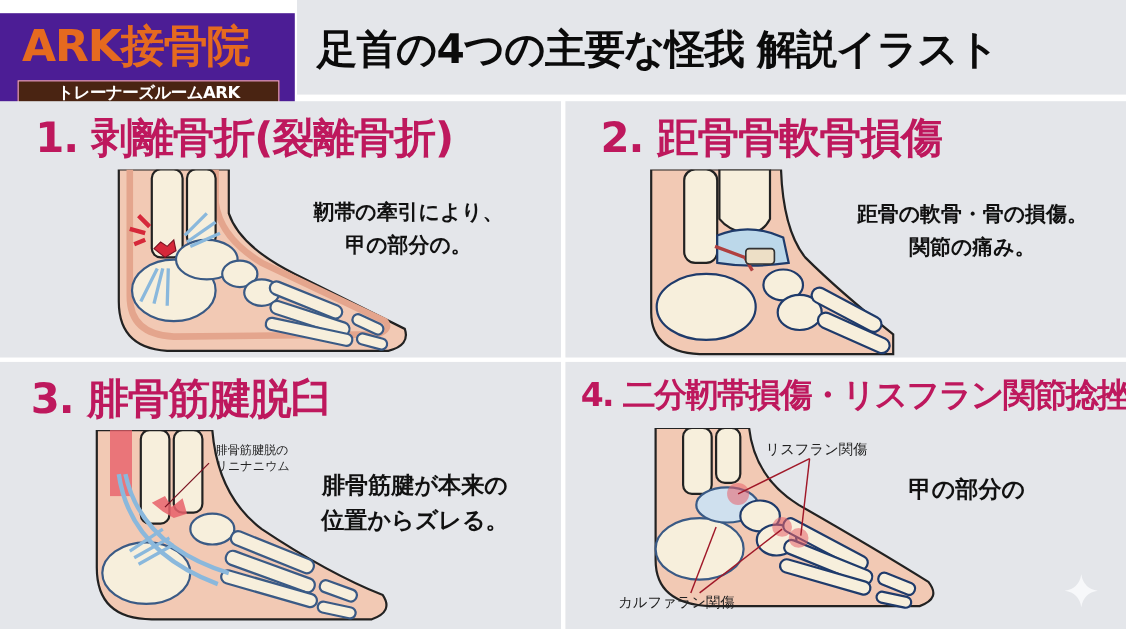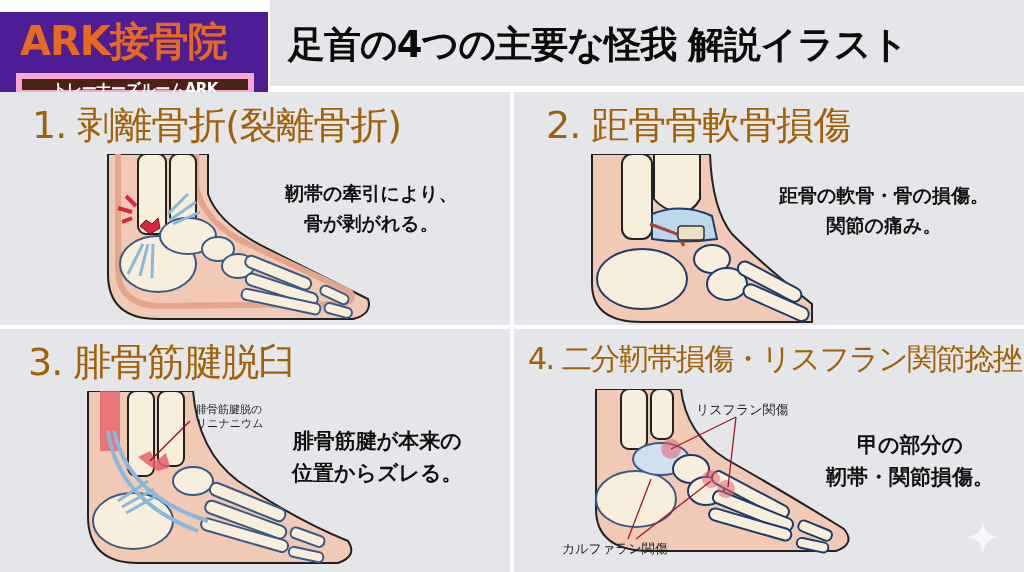--- a/index.html
+++ b/index.html
@@ -1,32 +1,32 @@
 <!DOCTYPE html>
 <html><head>
 <meta charset="utf-8">
 <style>
   * { box-sizing: border-box; margin: 0; padding: 0; }
   html, body { width: 1024px; height: 572px; overflow: hidden; background: #ffffff; }
   body { position: relative; font-family: "DejaVu Sans", "Liberation Sans", sans-serif; }
 
   .logo-box { position: absolute; left: 0; top: 0; width: 268px; height: 88px; background: #4c1d95; margin-top: 12px; }
   .logo-main { position: absolute; left: 20px; top: 2px; font-size: 40px; font-weight: bold; color: #e56a1f; letter-spacing: -1px; white-space: nowrap; }
-  .logo-sub { position: absolute; left: 16px; top: 61px; width: 238px; height: 23px; background: #4a2412; border: 6px solid #f9a8d4; color: #fff; font-size: 15px; font-weight: bold; line-height: 21px; text-align: center; letter-spacing: -0.5px; white-space: nowrap; }
+  .logo-sub { position: absolute; left: 16px; top: 61px; width: 238px; height: 23px; background: #4a2412; border: 1px solid #f9a8d4; color: #fff; font-size: 15px; font-weight: bold; line-height: 21px; text-align: center; letter-spacing: -0.5px; white-space: nowrap; }
 
   .title-box { position: absolute; left: 270px; top: 0; width: 883px; height: 86px; background: #e4e6ea; }
   .title-text { position: absolute; left: 18px; top: 20px; font-size: 37px; font-weight: bold; color: #0b0b0b; white-space: nowrap; letter-spacing: -1px; }
 
   .panel { position: absolute; background: #e4e6ea; overflow: hidden; }
   .p1 { left: 0; top: 92px; width: 510px; height: 233px; }
   .p2 { left: 514px; top: 92px; width: 510px; height: 233px; }
   .p3 { left: 0; top: 329px; width: 510px; height: 243px; }
   .p4 { left: 514px; top: 329px; width: 510px; height: 243px; padding-left: 24px; }
 
-  .panel-title { position: absolute; font-weight: normal; color: #a16207; white-space: nowrap; letter-spacing: -1px; }
+  .panel-title { position: absolute; font-weight: bold; color: #be185d; white-space: nowrap; letter-spacing: -1px; }
   .p1 .panel-title { left: 32px; top: 8px; font-size: 38px; }
   .p2 .panel-title { left: 32px; top: 8px; font-size: 38px; }
   .p3 .panel-title { left: 28px; top: 8px; font-size: 38px; }
   .p4 .panel-title { left: 14px; top: 10px; font-size: 30px; letter-spacing: -1.5px; }
 
   .desc { position: absolute; font-size: 19px; font-weight: bold; color: #111; line-height: 30px; white-space: nowrap; text-align: center; }
   .p1 .desc { left: 285px; top: 86px; }
   .p2 .desc { left: 265px; top: 88px; }
   .p3 .desc { left: 292px; top: 96px; font-size: 21px; line-height: 32px; }
   .p4 .desc { left: 312px; top: 100px; font-size: 21px; line-height: 32px; }
@@ -65,21 +65,21 @@
       <rect x="235" y="130" width="30" height="10" rx="5" transform="rotate(25 235 130)"></rect>
       <rect x="238" y="148" width="28" height="10" rx="5" transform="rotate(15 238 148)"></rect>
     </g>
     <path d="M55 90 L40 120 M60 90 L52 122 M65 90 L64 124" stroke="#8ab8dc" stroke-width="3"></path>
     <path d="M80 60 L100 40 M82 66 L108 48 M85 70 L112 58" stroke="#8ab8dc" stroke-width="3"></path>
     <path d="M52 72 L58 66 L64 70 L70 64 L72 74 L62 80 Z" fill="#d6283a" stroke="#7a1020" stroke-width="1"></path>
     <path d="M38 42 L48 52 M30 54 L44 58 M34 68 L44 64" stroke="#d6283a" stroke-width="4"></path>
   </svg>
   <div class="desc">
     <div>靭帯の牽引により、</div>
-    <div>骨が剥がれる。</div>
+    <div>甲の部分の。</div>
   </div>
 </div>
 
 <div class="panel p2">
   <div class="panel-title">2. 距骨骨軟骨損傷</div>
   <svg class="foot" style="left:68px;top:62px" width="240" height="170" viewBox="0 0 240 170">
     <path d="M10 0 L10 130 Q10 168 60 168 L230 168 L230 150 Q180 110 150 80 Q130 55 128 0 Z" fill="#f2c9b4" stroke="#222" stroke-width="2"></path>
     <rect x="40" y="0" width="30" height="85" rx="10" fill="#f7efdc" stroke="#222" stroke-width="2"></rect>
     <path d="M72 0 L118 0 L118 45 Q110 60 95 58 Q80 55 72 45 Z" fill="#f7efdc" stroke="#222" stroke-width="2"></path>
     <path d="M70 60 Q100 48 130 62 L135 85 Q100 90 70 85 Z" fill="#bcd8ea" stroke="#1f3b6b" stroke-width="2"></path>
@@ -152,19 +152,18 @@
     <circle cx="150" cy="100" r="9" fill="#e7606a" opacity="0.55"></circle>
     <line x1="95" y1="60" x2="160" y2="28" stroke="#a01828" stroke-width="1.3"></line>
     <line x1="152" y1="98" x2="160" y2="28" stroke="#a01828" stroke-width="1.3"></line>
     <line x1="75" y1="90" x2="52" y2="150" stroke="#a01828" stroke-width="1.3"></line>
     <line x1="135" y1="92" x2="60" y2="150" stroke="#a01828" stroke-width="1.3"></line>
   </svg>
   <div class="callout" style="left:182px;top:74px;font-size:13px">リスフラン関傷</div>
   <div class="callout" style="left:48px;top:213px;font-size:13px">カルファラン関傷</div>
   <div class="desc">
     <div>甲の部分の</div>
-    <div>靭帯・関節損傷。</div>
   </div>
 </div>
 
 <svg class="sparkle" viewBox="0 0 34 34">
   <path d="M17 2 Q19 15 32 17 Q19 19 17 32 Q15 19 2 17 Q15 15 17 2 Z" fill="#f7f8fa"></path>
 </svg>
 
 </body></html>

